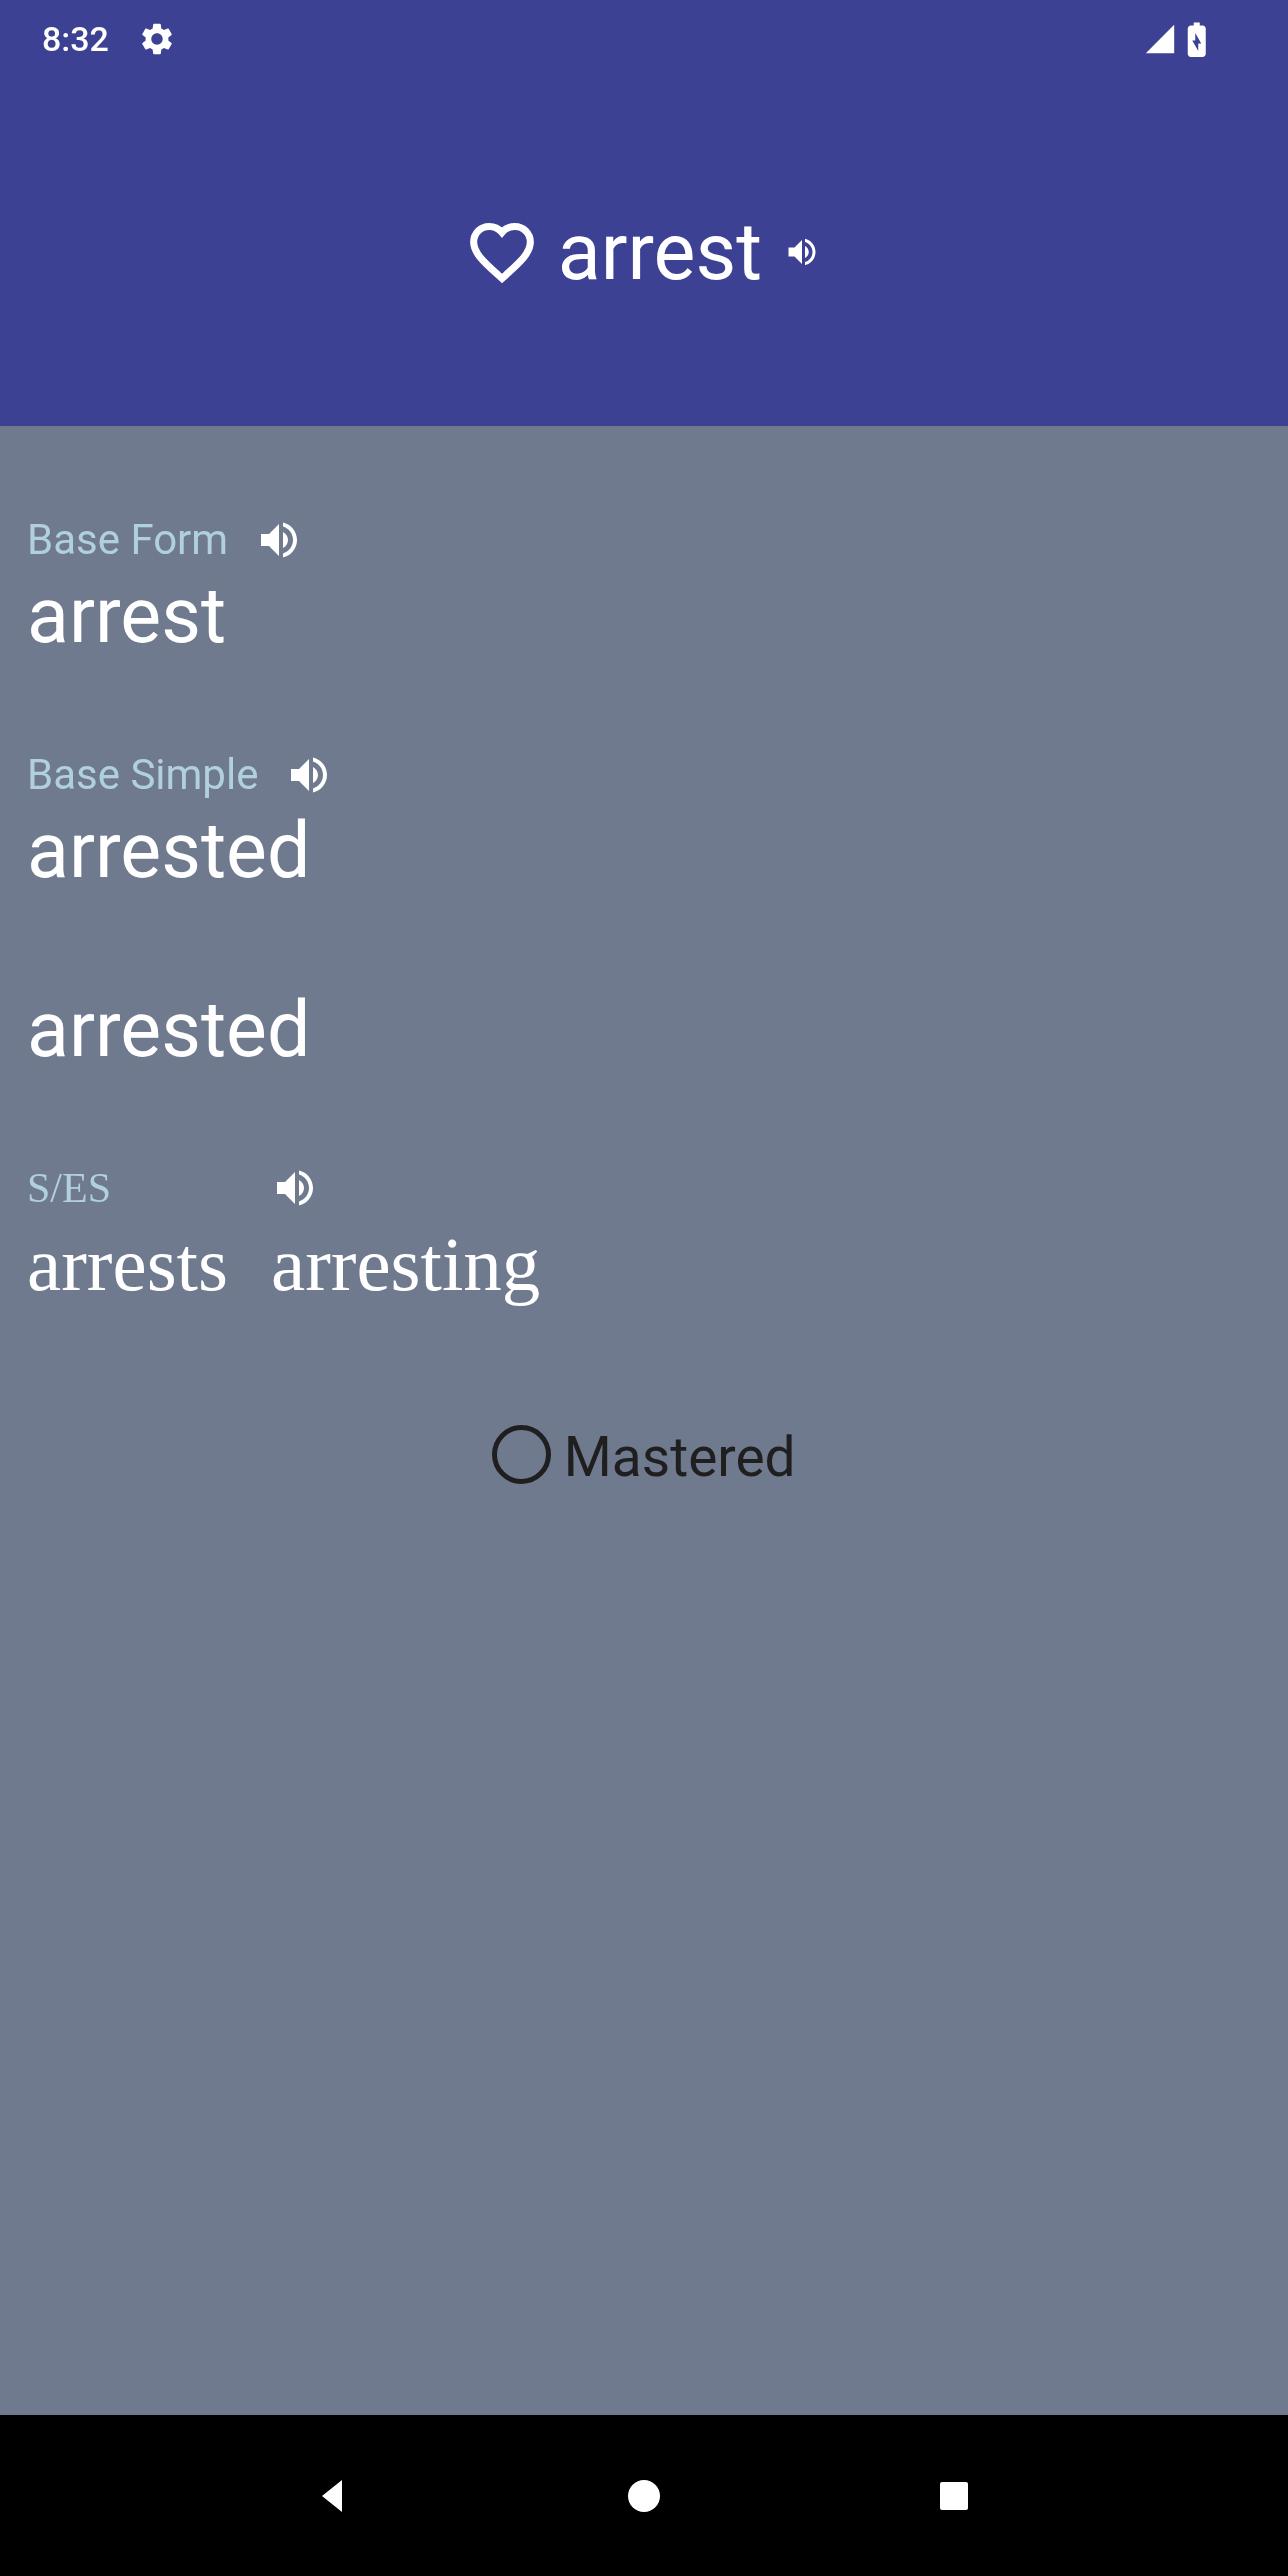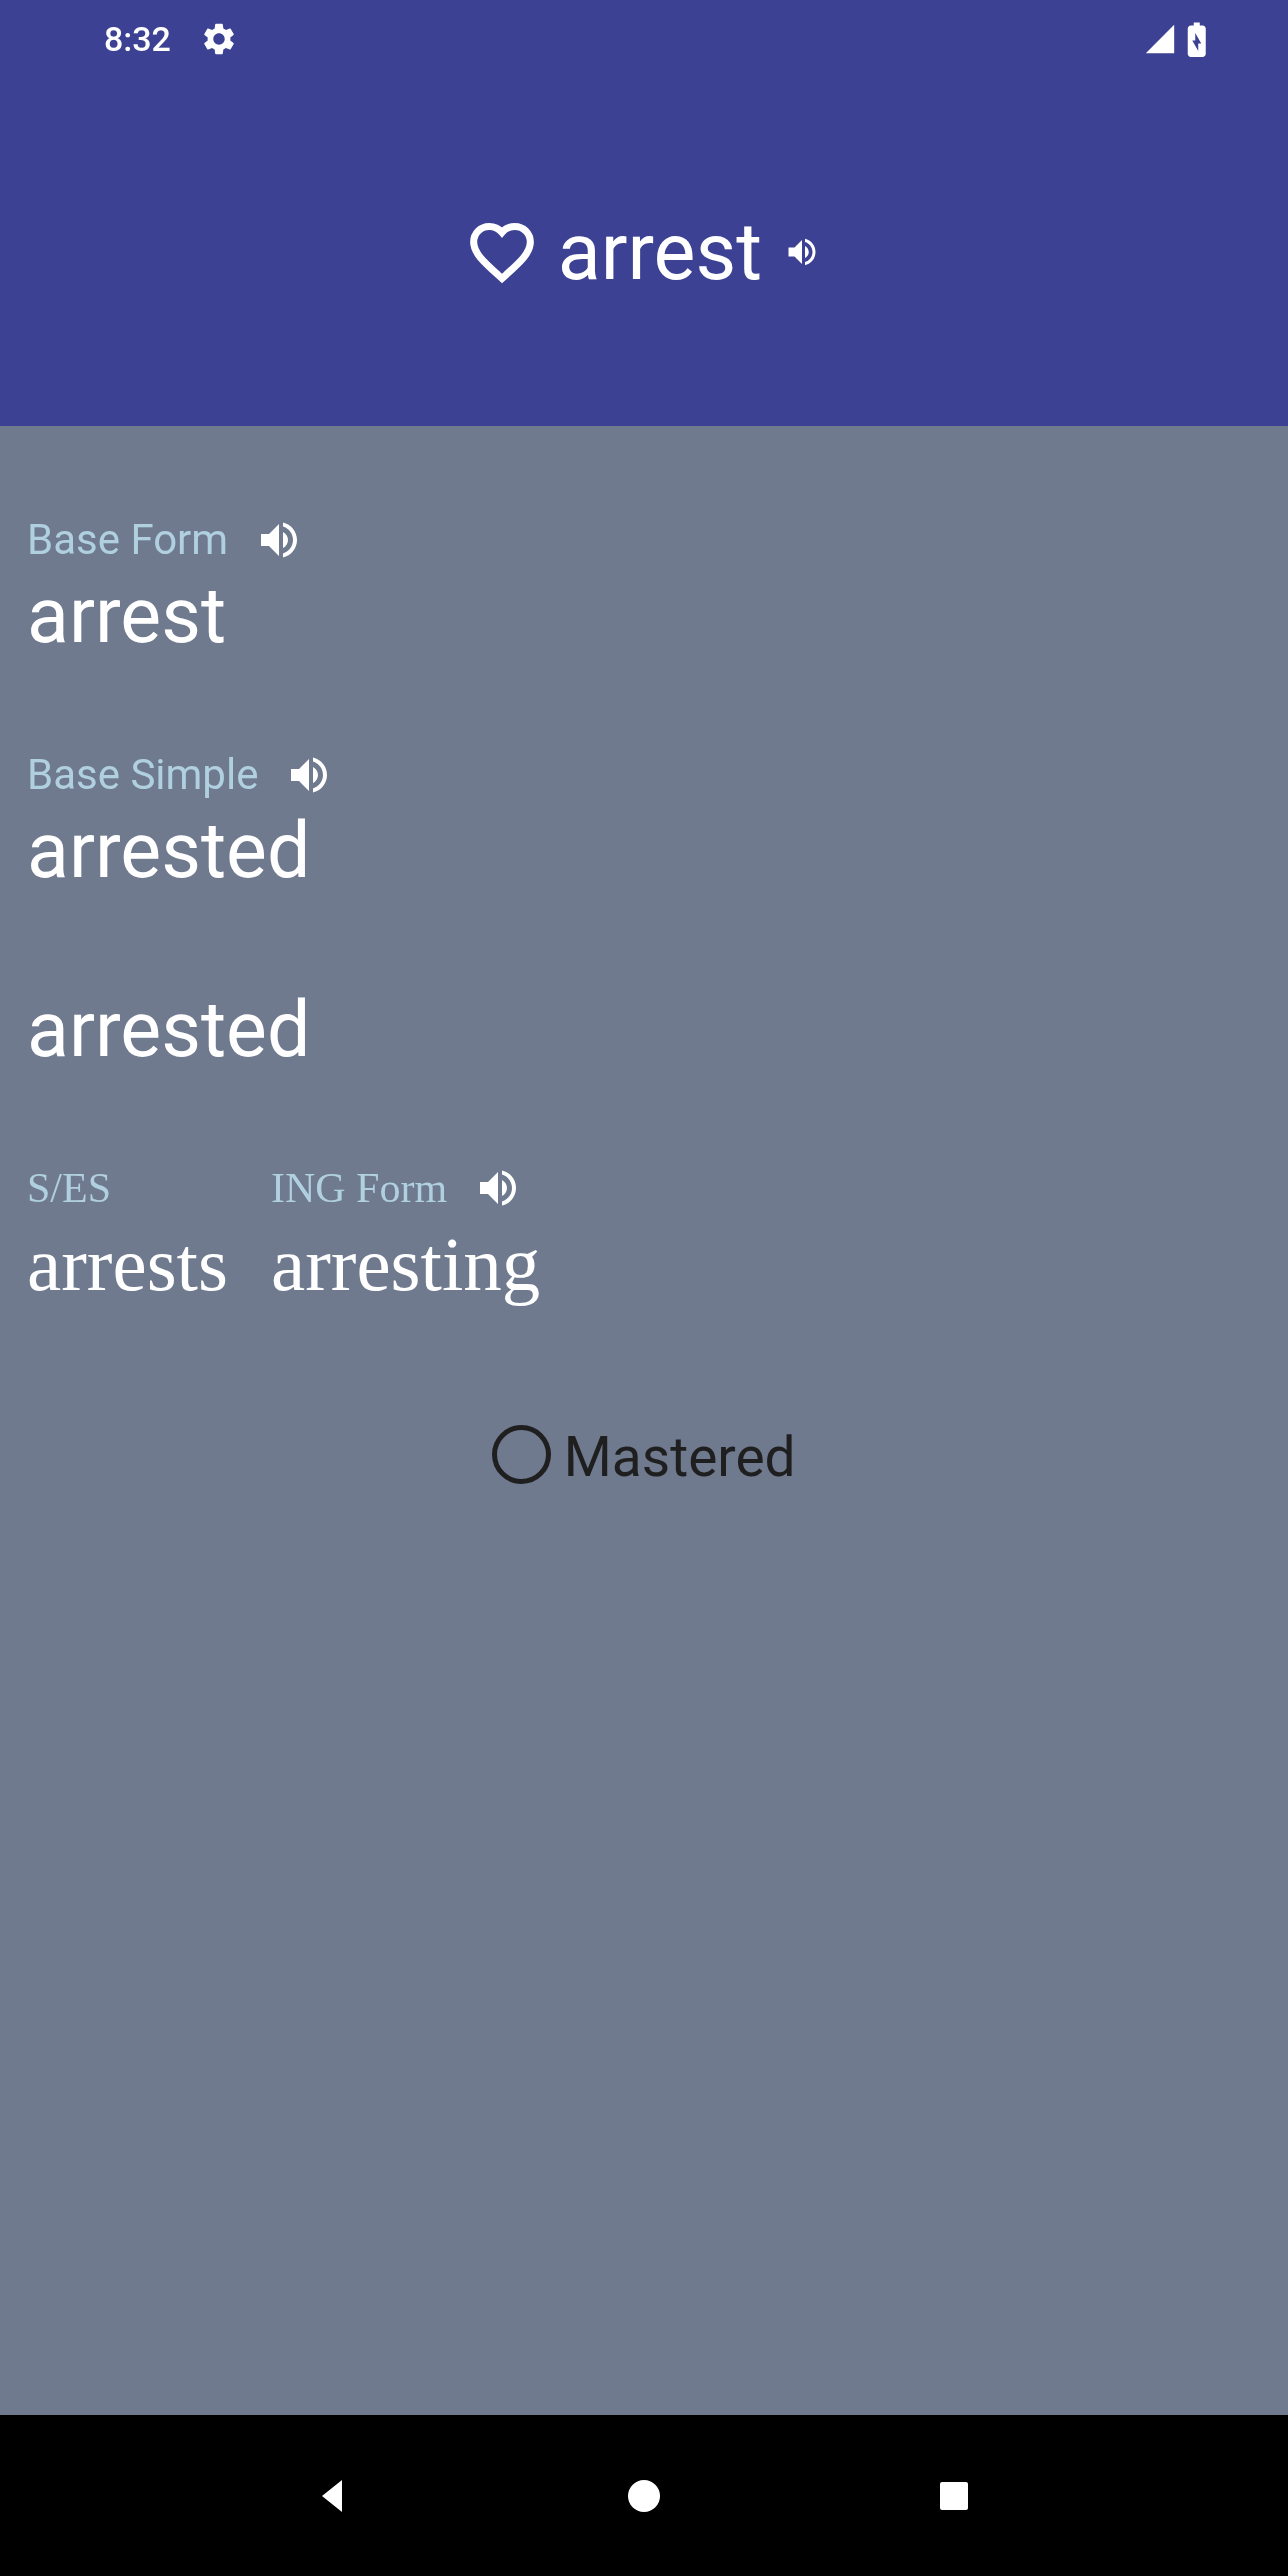--- a/index.html
+++ b/index.html
@@ -12,21 +12,21 @@
       height: 2576px;
       font-family: Roboto, -apple-system, sans-serif;
       background: #6f7a8f;
       overflow: hidden;
     }
     .status-bar {
       height: 77px;
       background: #3c4193;
       display: flex;
       align-items: center;
-      padding: 0 81px 0 104px;
+      padding: 0 81px 0 42px;
       color: white;
     }
     .status-left {
       display: flex;
       align-items: center;
       gap: 29px;
     }
     .status-time {
       font-size: 34px;
       font-weight: 500;
@@ -194,21 +194,20 @@
 
   <div class="forms-row">
     <div class="forms-col">
       <div class="form-label-row">
         <span class="form-label">S/ES</span>
       </div>
       <div class="form-value">arrests</div>
     </div>
     <div class="forms-col">
       <div class="form-label-row">
-        <span class="form-label">ING Form</span>
         <span class="svg-icon volume-icon-md">
           <svg viewBox="0 0 24 24">
               <path d="M3 9v6h4l5 5V4L7 9H3zm13.5 3c0-1.77-1.02-3.29-2.5-4.03v8.05c1.48-.73 2.5-2.25 2.5-4.02zM14 3.23v2.06c2.89.86 5 3.54 5 6.71s-2.11 5.85-5 6.71v2.06c4.01-.91 7-4.49 7-8.77s-2.99-7.86-7-8.77z"></path>
             </svg>
         </span>
       </div>
       <div class="form-value">arresting</div>
     </div>
   </div>
 

